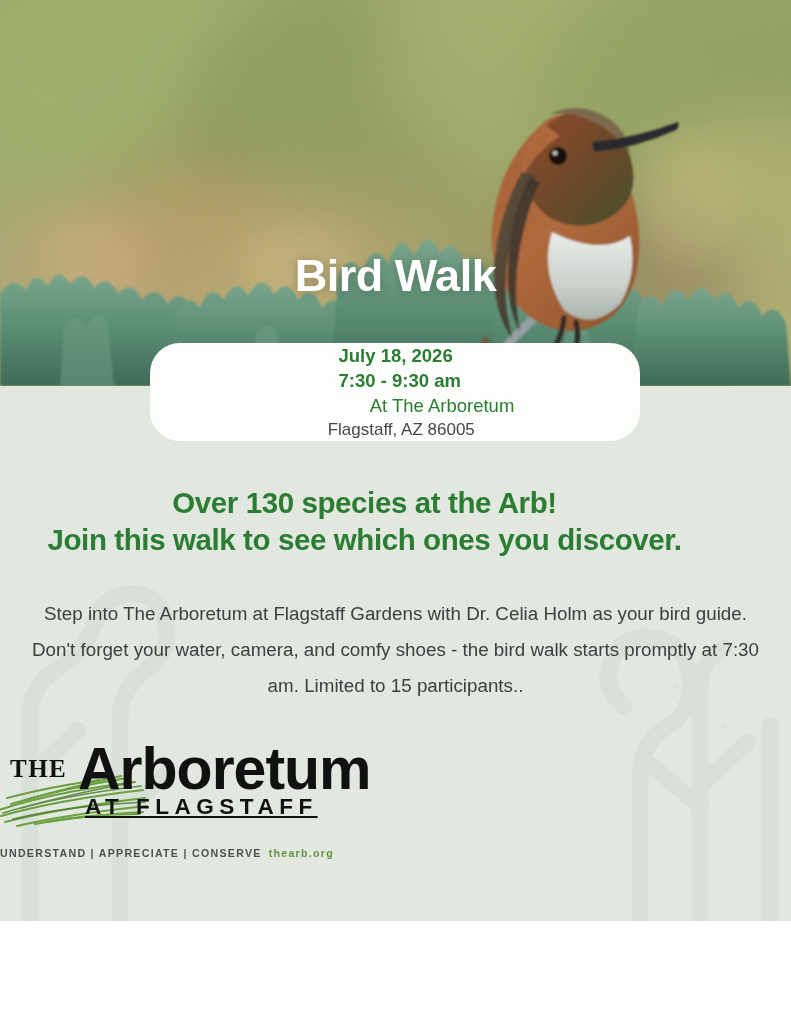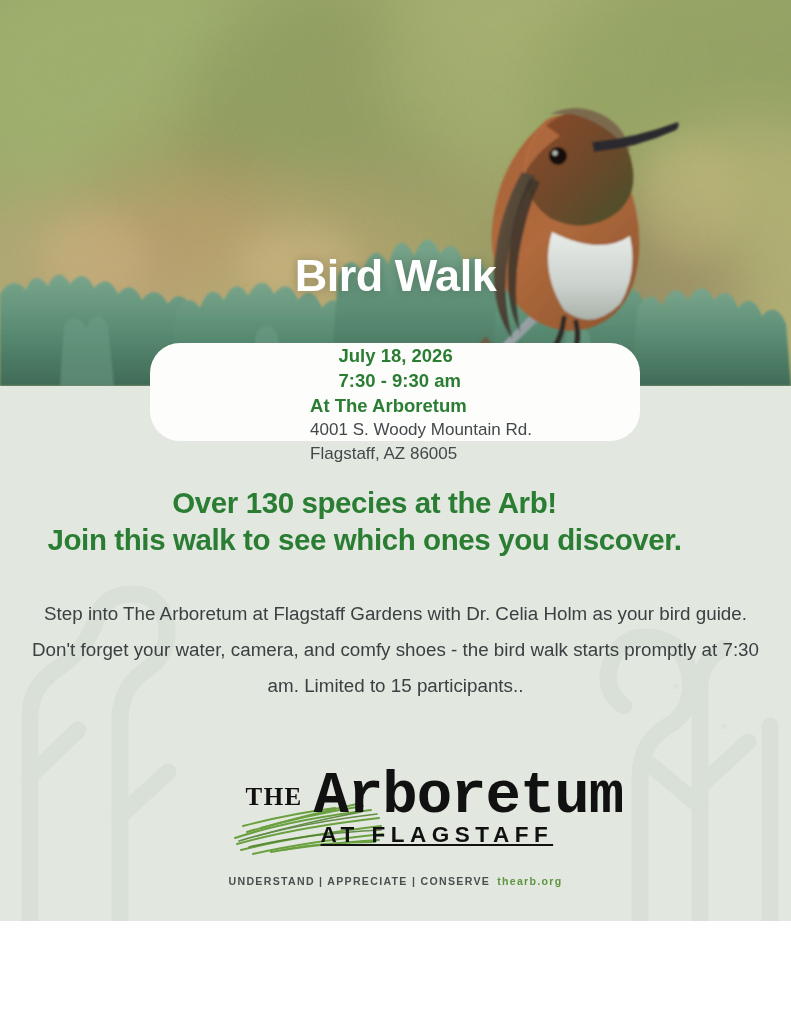--- a/index.html
+++ b/index.html
@@ -59,24 +59,25 @@
   .info-when {
     color:#2a7d33;
     font-weight:bold;
     font-size:18.5px;
     line-height:25px;
     white-space:nowrap;
     width:165px;
   }
   .info-where-title {
     color:#2a7d33;
-    font-weight:bold;
+    font-weight:normal;
     font-size:18.5px;
     line-height:25px;
     white-space:nowrap;
+    margin-left:42px;
   }
   .info-where-line {
     color:#44484a;
     font-size:17px;
     line-height:24px;
     white-space:nowrap;
   }
 
   
   .headline {
@@ -95,35 +96,35 @@
     position:absolute; left:20px; top:596px; width:751px;
     text-align:center;
     color:#3b4042;
     font-size:18.8px;
     line-height:36px;
     z-index:5;
   }
 
   
   .logo-wrap {
-    position:absolute; left:0; top:760px; width:791px;
-    display:flex; flex-direction:column; align-items:center;
+    position:absolute; left:0; top:732px; width:791px;
+    display:flex; flex-direction:column; 
     z-index:5;
   }
   .logo-mark { position:relative; width:320px; height:96px; }
 
   .lg-the {
     position:absolute; left:10px; top:23px;
     font-family:"Liberation Serif", serif;
     font-size:25px; font-weight:bold; color:#111;
     letter-spacing:1.5px;
   }
   .lg-arb {
     position:absolute; left:78px; top:2px;
-    font-family:Liberation Mono, monospace;
+    font-family:Liberation Sans, sans-serif;
     font-size:59px; font-weight:bold; color:#111;
     letter-spacing:-1px;
     line-height:70px;
   }
   .lg-flag {
     position:absolute; left:85px; top:62px;
     font-family:"Liberation Sans", sans-serif;
     font-size:22.5px; font-weight:bold; color:#111;
     letter-spacing:5.5px;
     text-decoration:underline;
@@ -307,21 +308,20 @@
     </svg>
   </div>
 
   <div class="info-card">
     <div class="info-when">
       <div>July 18, 2026</div>
       <div>7:30 - 9:30 am</div>
     </div>
     <div>
       <div class="info-where-title">At The Arboretum</div>
-      <div class="info-where-line">4001 S. Woody Mountain Rd.</div>
       <div class="info-where-line">Flagstaff, AZ 86005</div>
     </div>
   </div>
 
   <div class="headline">
     <div>Over 130 species at the Arb!</div>
     <div>Join this walk to see which ones you discover.</div>
   </div>
 
   <div class="bodycopy">Step into The Arboretum at Flagstaff Gardens with Dr. Celia Holm as your bird guide. Don't forget your water, camera, and comfy shoes - the bird walk starts promptly at 7:30 am. Limited to 15 participants..</div>

